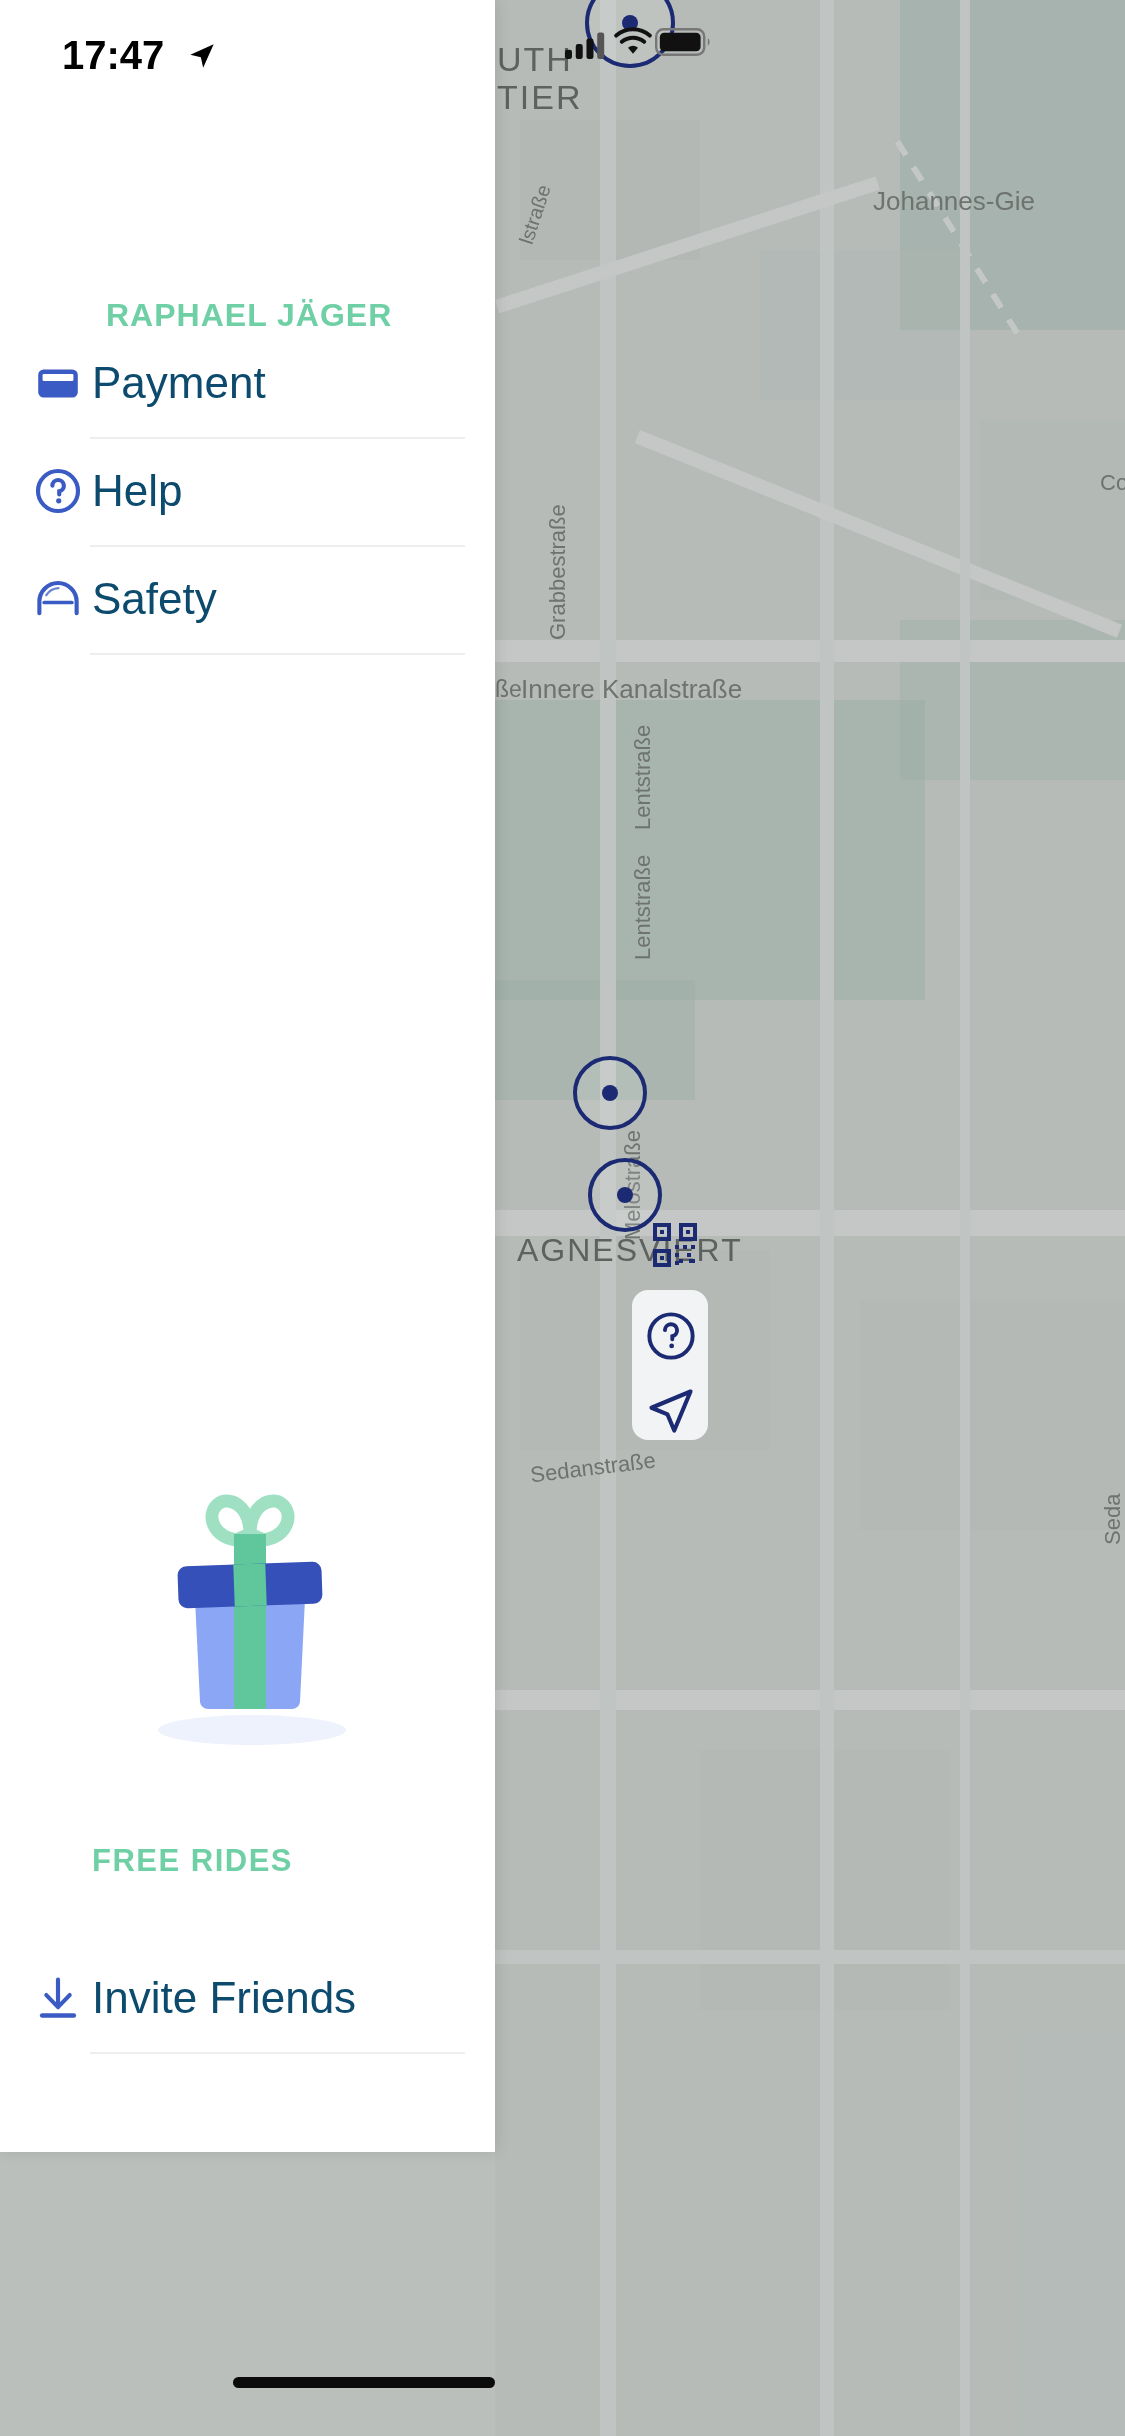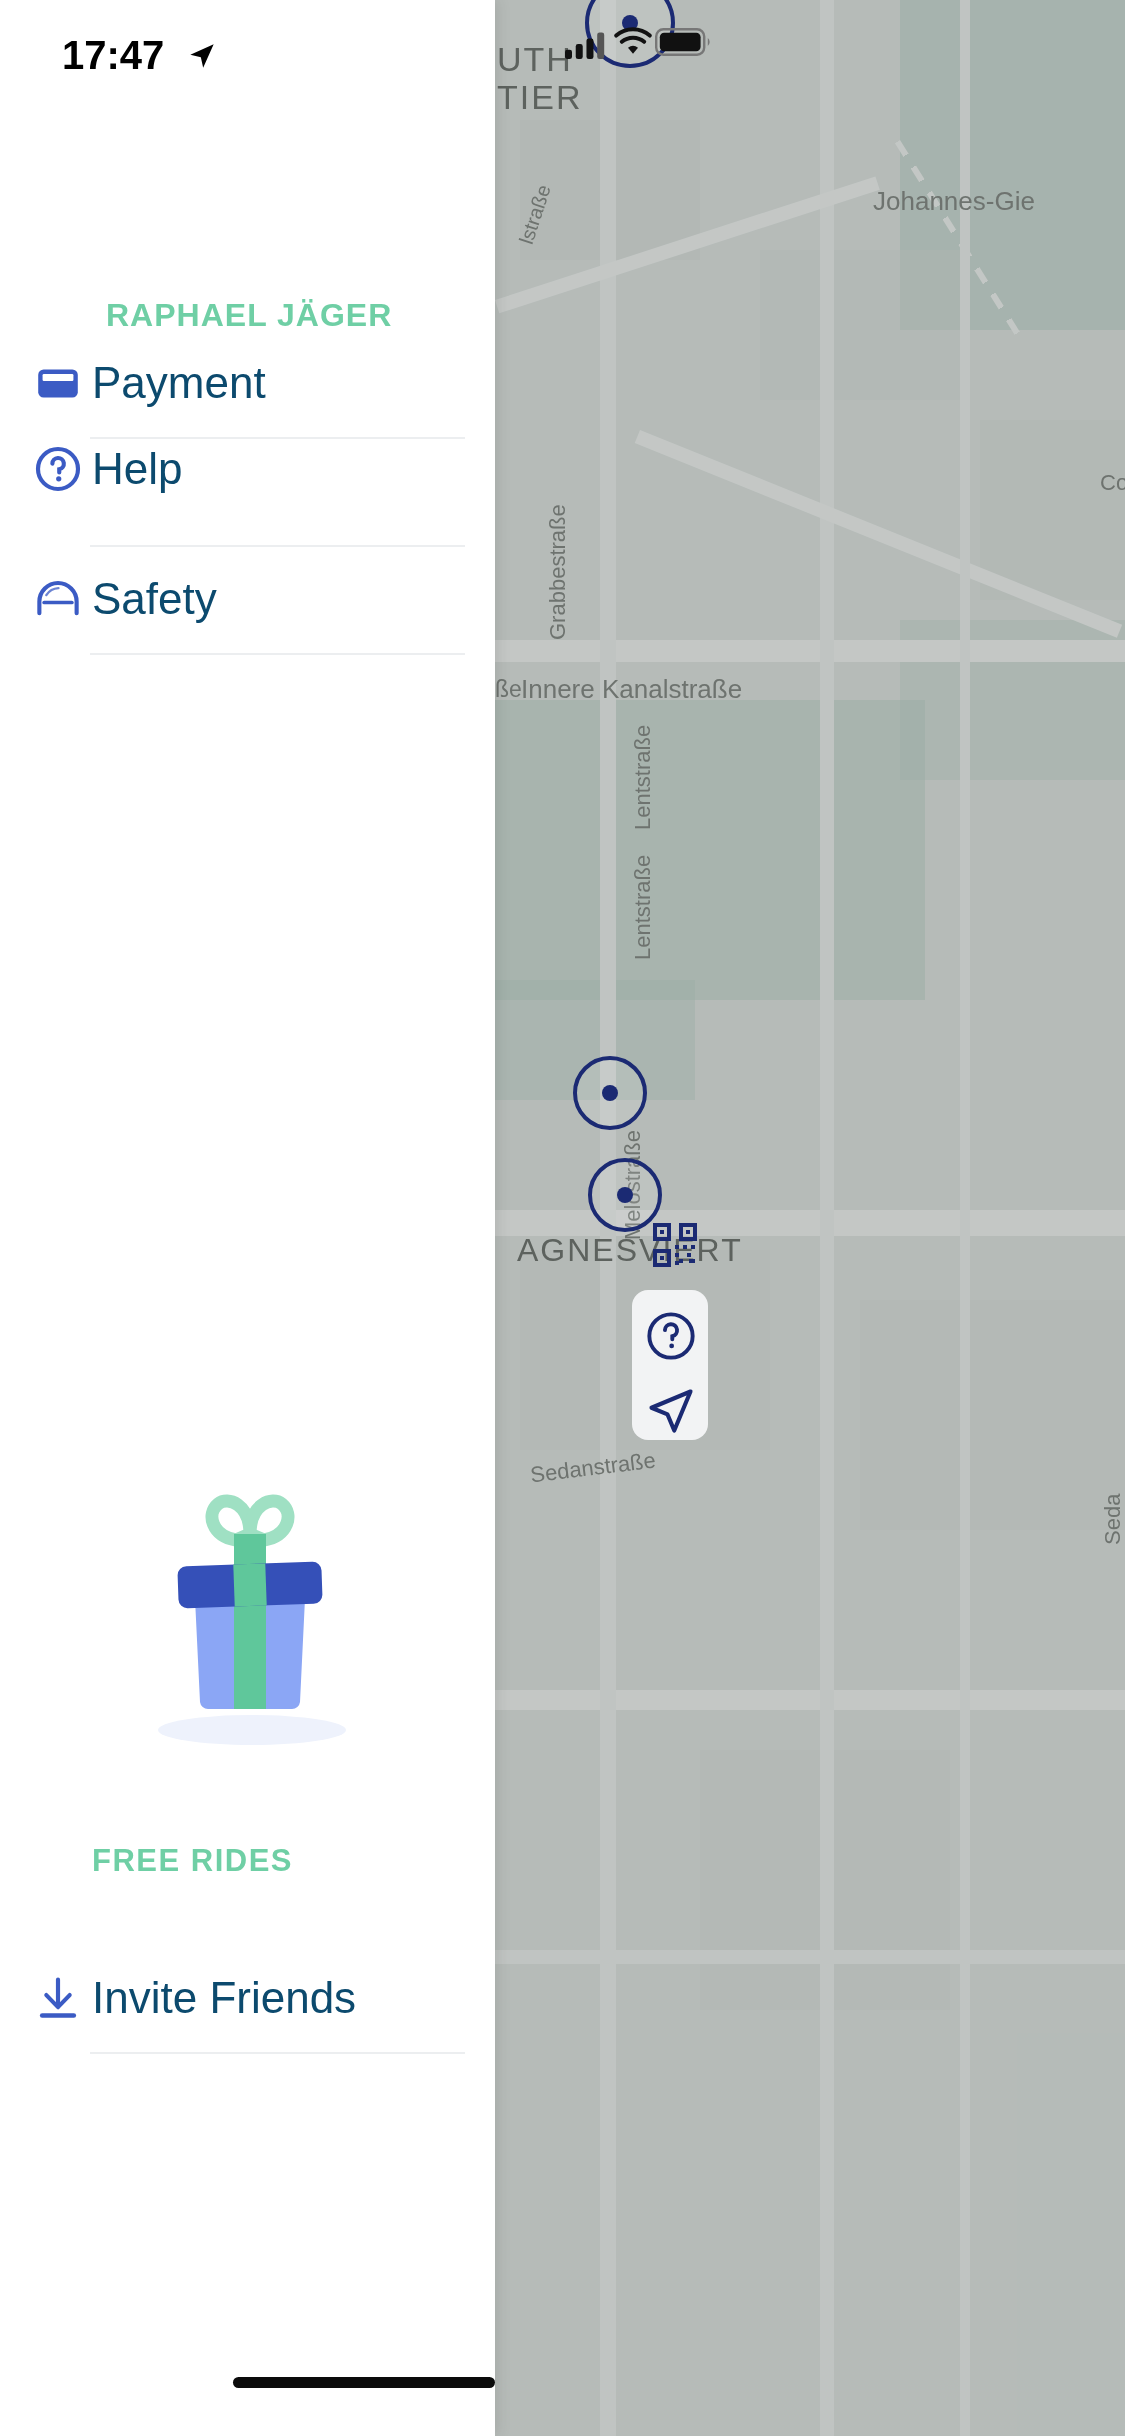--- a/index.html
+++ b/index.html
@@ -34,21 +34,21 @@
   .marker .dot { position:absolute; left:50%; top:50%; width:16px; height:16px;
                  margin:-8px 0 0 -8px; border-radius:50%; background:#1b2a73; }
 
   
   .map-btn { position:absolute; background:#f2f3f4; display:flex;
              align-items:center; justify-content:center; }
   .map-btn.round { border-radius:14px; }
   .btn-stack { position:absolute; background:#f2f3f4; border-radius:16px; }
 
   
-  .drawer { position:absolute; left:0; top:0; width:495px; height:2436px;
+  .drawer { position:absolute; left:0; top:0; width:495px; height:2152px;
             background:#ffffff; box-shadow:2px 0 14px rgba(0,0,0,0.10); }
 
   .statusbar { position:absolute; left:0; top:0; width:495px; height:120px; }
   .clock { position:absolute; left:62px; top:33px; font-size:40px;
            font-weight:bold; color:#000; letter-spacing:0px; }
   .loc-arrow { position:absolute; left:188px; top:42px; width:28px; height:28px; }
 
   .title { position:absolute; left:58px; top:297px; font-size:32px;
            font-weight:bold; letter-spacing:1px; color:#6FCFA5;
            white-space:nowrap;margin-left:48px; }
@@ -205,21 +205,21 @@
       <span class="menu-icon">
         <svg width="50" height="50" viewBox="0 0 24 24">
           <rect x="2.5" y="5.5" width="19" height="13.5" rx="2.6" fill="#3B5BC4"></rect>
           <rect x="4.6" y="7.7" width="14.8" height="3.3" rx="0.6" fill="#ffffff"></rect>
         </svg>
       </span>
       <span class="menu-label">Payment</span>
     </div>
     <div class="divider" style="top:437px;"></div>
 
-    <div class="menu-item" style="top:413px;">
+    <div class="menu-item" style="top:435px;">
       <span class="menu-icon">
         <svg width="50" height="50" viewBox="0 0 24 24">
           <circle cx="12" cy="12" r="9.6" fill="none" stroke="#3B5BC4" stroke-width="2"></circle>
           <path d="M9.3 9.4a2.75 2.75 0 1 1 3.3 2.75v1.5" fill="none" stroke="#3B5BC4" stroke-width="2" stroke-linecap="round"></path>
           <circle cx="12.35" cy="16.7" r="1.25" fill="#3B5BC4"></circle>
         </svg>
       </span>
       <span class="menu-label">Help</span>
     </div>
     <div class="divider" style="top:545px;"></div>

